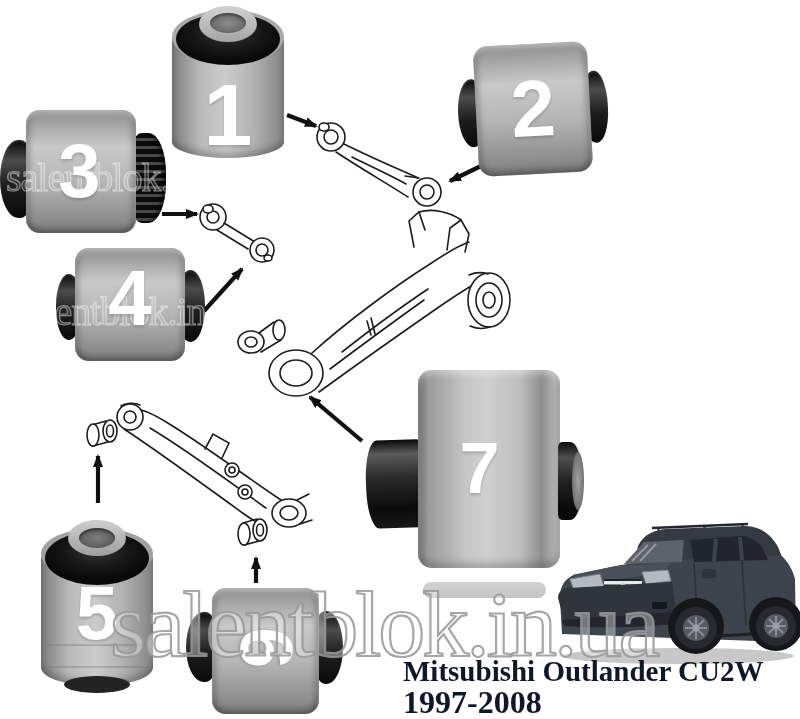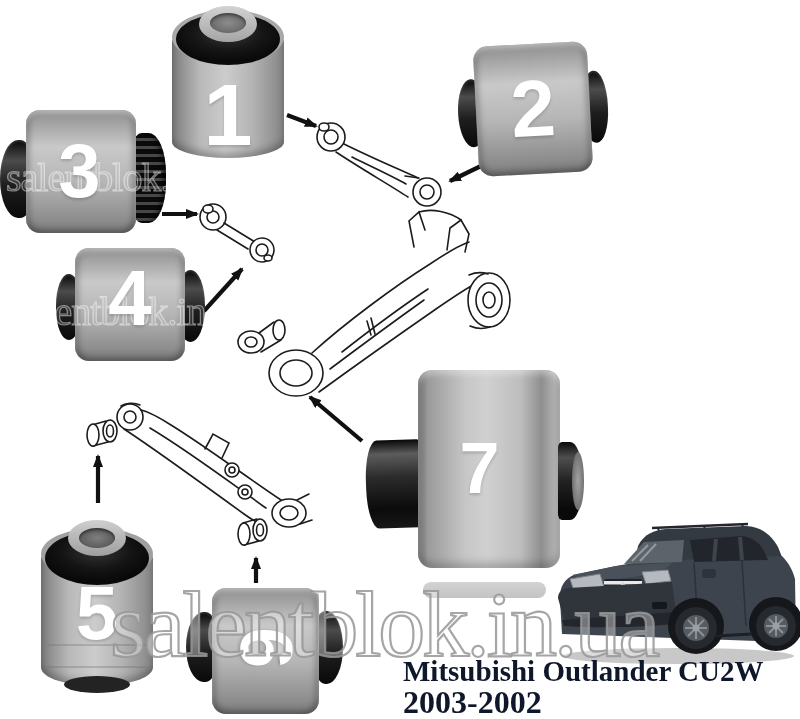--- a/index.html
+++ b/index.html
@@ -310,16 +310,16 @@
       <path d="M220,98 L220,118 M210,108 L230,108 M213,101 L227,115 M227,101 L213,115" stroke="#8a8f95" stroke-width="2" fill="none"></path>
       <circle cx="220" cy="108" r="3.5" fill="#9aa0a6"></circle>
       <path d="M160,118 L196,116" stroke="#1d2126" stroke-width="3" fill="none"></path>
     </g>
   </svg>
 
   <div class="watermark">salentblok.in.ua</div>
 
   <div class="caption">
     <div class="l1">Mitsubishi Outlander CU2W</div>
-    <div class="l2">2003-2002</div>
+    <div class="l2">1997-2008</div>
   </div>
 
 </div>
 
 </body></html>

